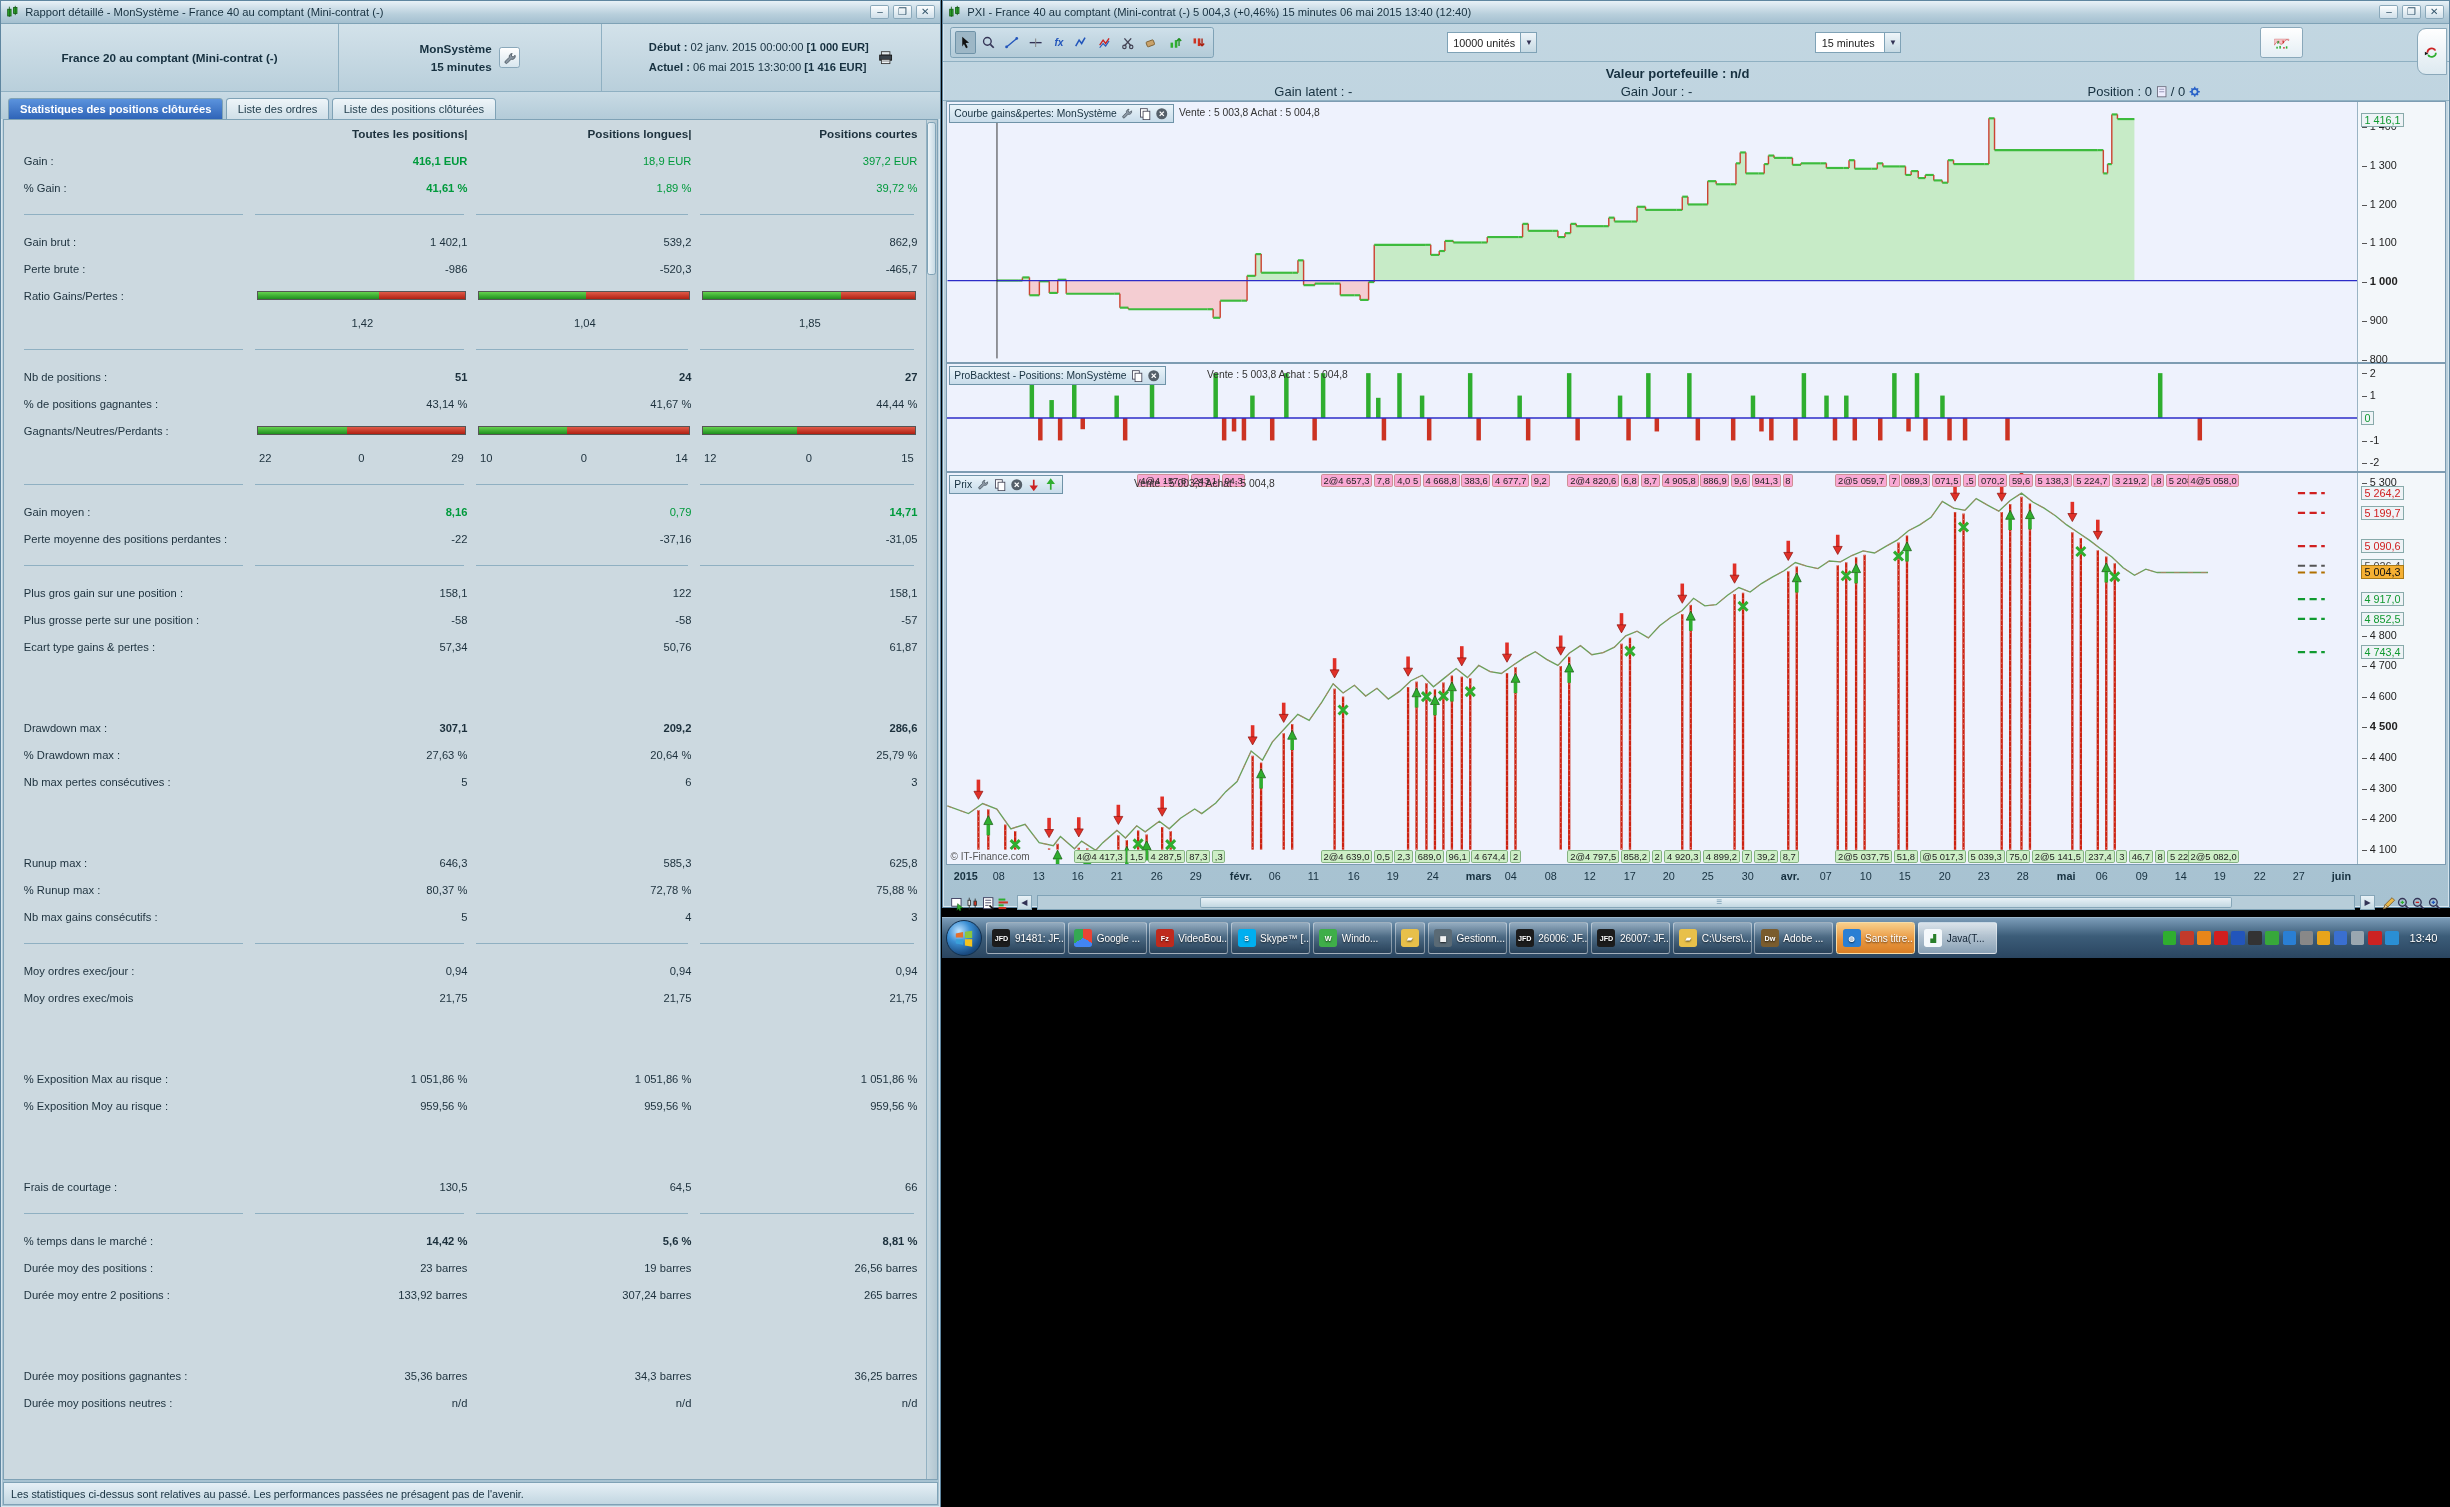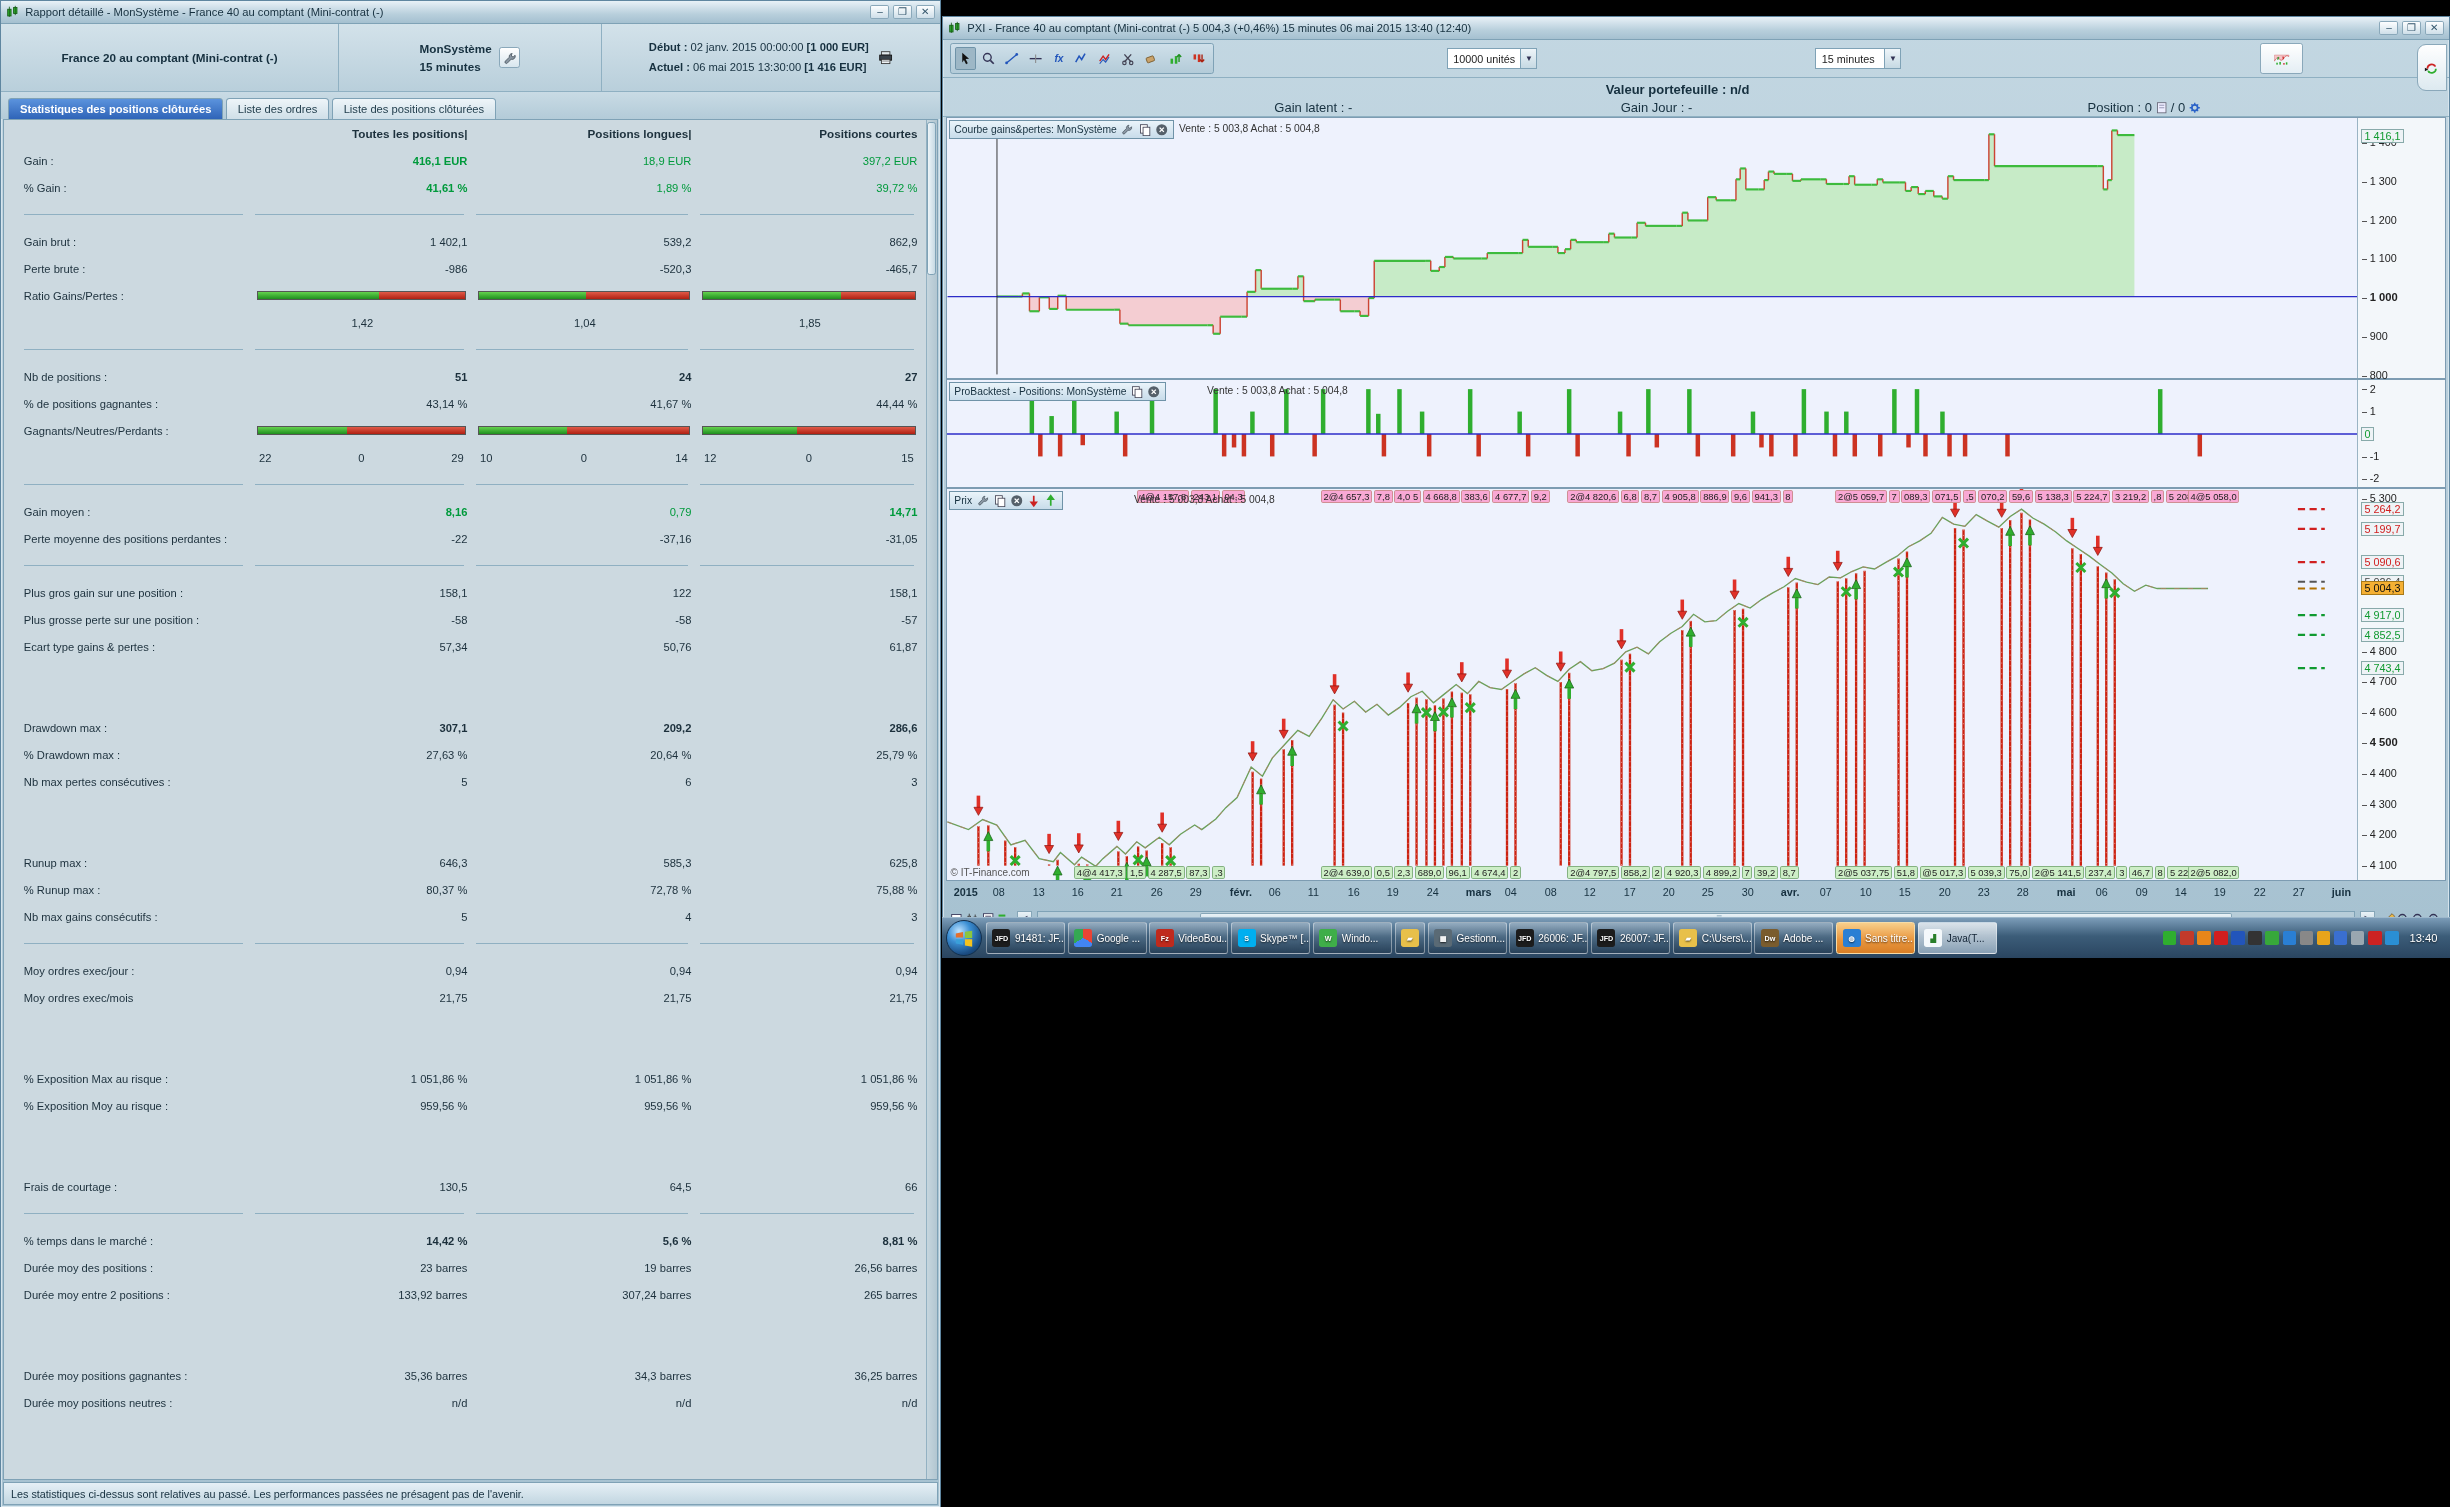--- a/index.html
+++ b/index.html
@@ -12,21 +12,21 @@
   .wbtns{display:flex;gap:3.6px}
   .wbtn{width:19px;height:14.4px;font-size:10px;line-height:12.6px;text-align:center;color:#35576d;background:linear-gradient(#fdfeff,#cfdfe9);border:0.9px solid #8aa8ba;border-radius:1.8px}
   .ic{width:15.3px;height:15.3px;display:inline-block;vertical-align:middle}
   .ic16{width:13.5px;height:13.5px}
   
   #lw{left:0;top:0;width:941px;height:1508px}
   .lhead{height:68px;display:flex;border-bottom:0.9px solid #8fb0c2;background:linear-gradient(#d3e2ea,#b9cfdb)}
   .lhead .seg{display:flex;align-items:center;justify-content:center;color:#16303f}
   .seg1{width:36%;border-right:0.9px solid #8fb0c2;font-weight:bold;font-size:11.7px}
   .seg2{width:28%;border-right:0.9px solid #8fb0c2;gap:7.2px}
-  .seg2 .sys{text-align:left;font-weight:bold;font-size:11.7px;line-height:1.5}
+  .seg2 .sys{text-align:right;font-weight:bold;font-size:11.7px;line-height:1.5}
   .seg3{flex:1;gap:9px;font-size:11.2px}
   .seg3 .dt{line-height:1.7}
   .seg3 b.cap{font-weight:bold}
   .toolbtn{width:21.5px;height:21.5px;background:linear-gradient(#fff,#d8e6ee);border:0.9px solid #8aa8ba;border-radius:2.7px;display:flex;align-items:center;justify-content:center}
   .ltabs{height:27px;display:flex;align-items:flex-end;gap:2.7px;padding:0 7.2px;background:linear-gradient(#c9dbe5,#b3cbd8)}
   .tab{padding:3.6px 10.8px 4.5px;font-size:11.2px;border:0.9px solid #7fa2b6;border-bottom:none;border-radius:3.6px 3.6px 0 0;background:linear-gradient(#eef5f9,#cfdfe8);color:#24404f}
   .tab.active{background:linear-gradient(#5b93dd,#2f64b8);color:#fff;font-weight:bold}
   .lstats{position:relative;height:1361px;background:#ccd9e0;border:1.8px solid #7fa2b6;border-top:0.9px solid #7fa2b6;margin:0 1.8px;overflow:hidden}
   .srow{height:27px;display:grid;grid-template-columns:248px 221px 224px 226px;align-items:center;font-size:11.2px;color:#1c303c}
   .srow .lab{padding-left:20px;white-space:nowrap}
@@ -39,21 +39,21 @@
   .ssep i+i{margin-left:3.6px}
   .sgap{height:27px}
   .gbar{height:9px;margin:0 7.2px 0 5.4px;border:0.9px solid #555;display:flex}
   .gbar .gg{background:linear-gradient(#64d24e,#1f8f1f);height:100%}
   .gbar .rr{background:linear-gradient(#e05a48,#b02012);height:100%;flex:1}
   .bl3{display:flex;justify-content:space-between;padding:0 9px 0 7.2px}
   .lfoot{position:absolute;left:1.8px;right:1.8px;bottom:1.8px;height:23px;display:flex;align-items:center;padding-left:7.2px;font-size:10.8px;color:#16303f;background:linear-gradient(#e6f0f6,#c2d6e1);border:0.9px solid #7fa2b6}
   .lscroll{position:absolute;top:0;right:0;width:11.7px;bottom:0;background:linear-gradient(90deg,#c6d6de,#b2c6d1);border-left:0.9px solid #93b1c2}
   .lthumb{position:absolute;top:1.8px;left:0.9px;width:9px;height:153px;background:linear-gradient(90deg,#eef5f9,#c6d9e3);border:0.9px solid #7fa2b6;border-radius:2.7px}
   
-  #rw{left:942px;top:16px;width:1508px;height:908px}
+  #rw{left:942px;top:0;width:1508px;height:908px}
   .rtools{height:38px;display:flex;align-items:center;gap:9px;padding:0 7.2px;border-bottom:0.9px solid #8fb0c2}
   .tgroup{display:flex;gap:1.8px;padding:2.7px 3.6px;background:linear-gradient(#cfe0ea,#b3cbd8);border:0.9px solid #7fa2b6;border-radius:2.7px}
   .tgi{width:21.5px;height:23px;display:flex;align-items:center;justify-content:center;border-radius:1.8px}
   .tgi:first-child{background:#9db7c6;border:0.9px solid #6f93a8}
   .dd{display:flex;align-items:center;background:#fff;border:0.9px solid #7fa2b6;height:21.5px;font-size:10.8px;color:#222}
   .dd .ddt{padding:0 5.4px;min-width:68px}
   .dd .dda{width:16px;height:100%;background:linear-gradient(#eef5f9,#c6d9e3);border-left:0.9px solid #7fa2b6;display:flex;align-items:center;justify-content:center;font-size:8px;color:#335}
   .imgbtn{width:43px;height:30.5px;background:linear-gradient(#fff,#e4eef4);border:0.9px solid #8aa8ba;border-radius:2.7px;display:flex;align-items:center;justify-content:center}
   .flap{position:absolute;right:1.8px;top:27px;width:30.5px;height:47px;background:linear-gradient(#fff,#dde9f0);border:0.9px solid #8aa8ba;border-radius:9px 0 0 9px;display:flex;align-items:center;justify-content:center}
   .rinfo{position:relative;height:39px;font-size:13px;color:#16303f;border-bottom:0.9px solid #8fb0c2}

